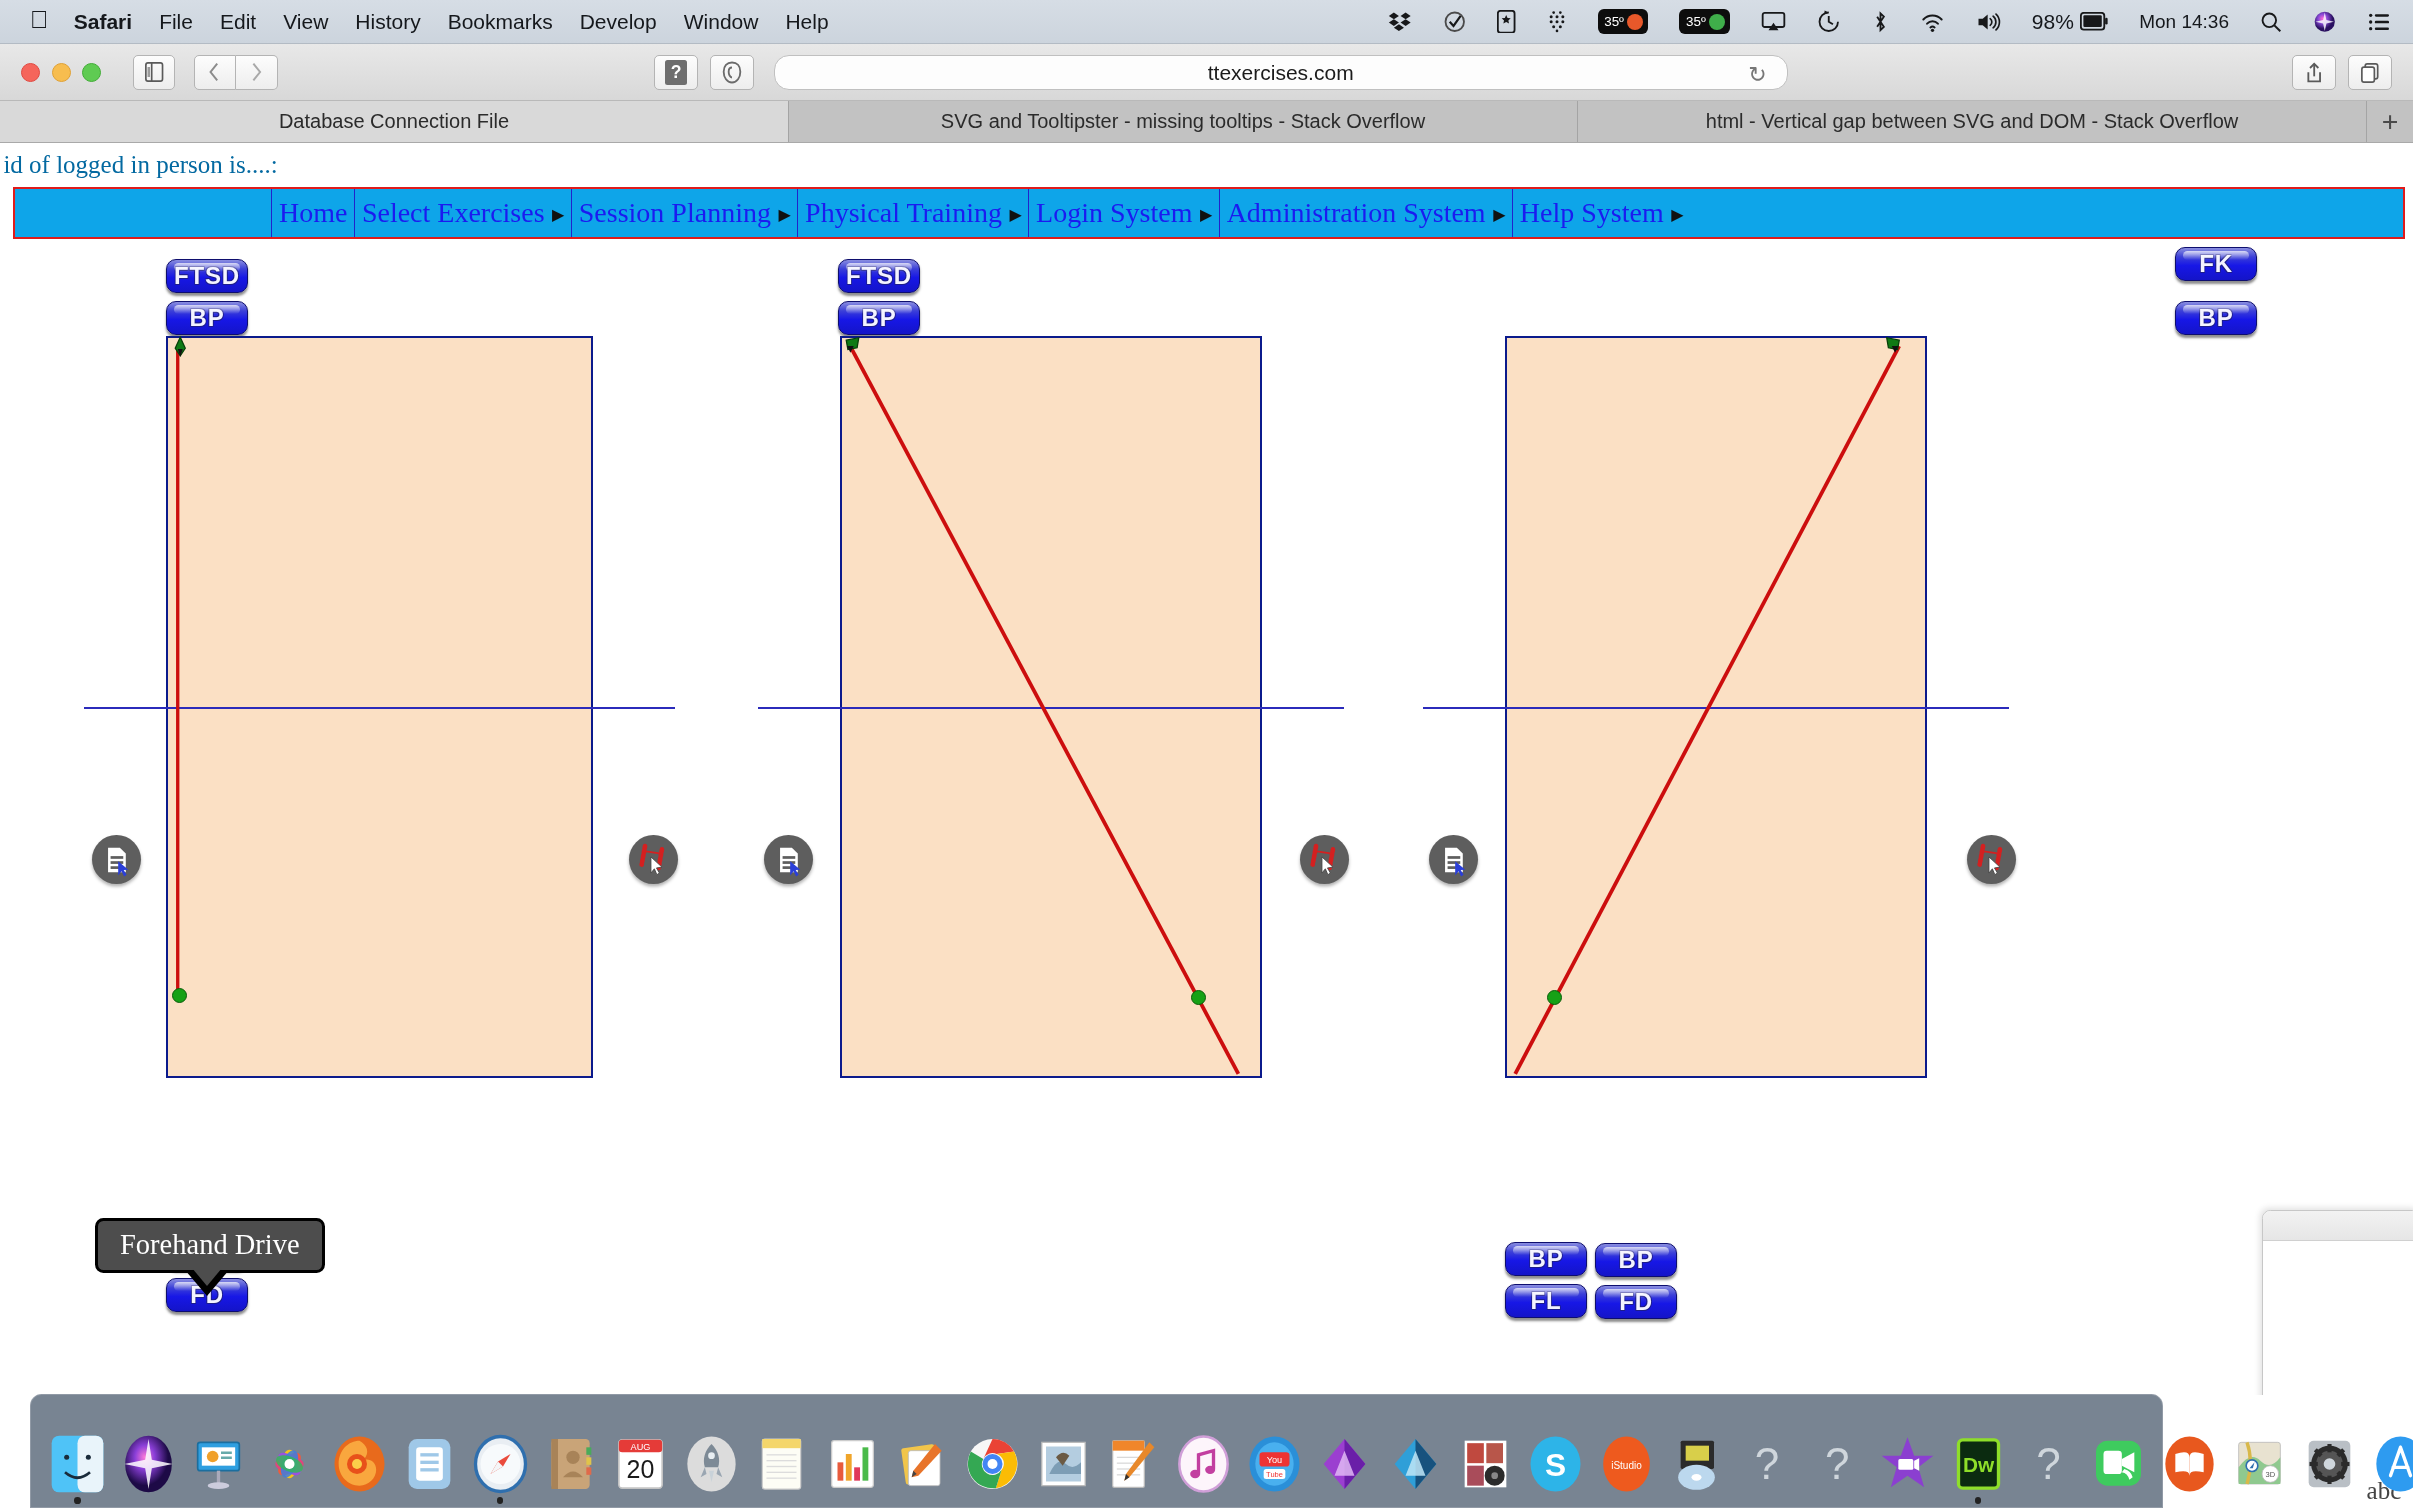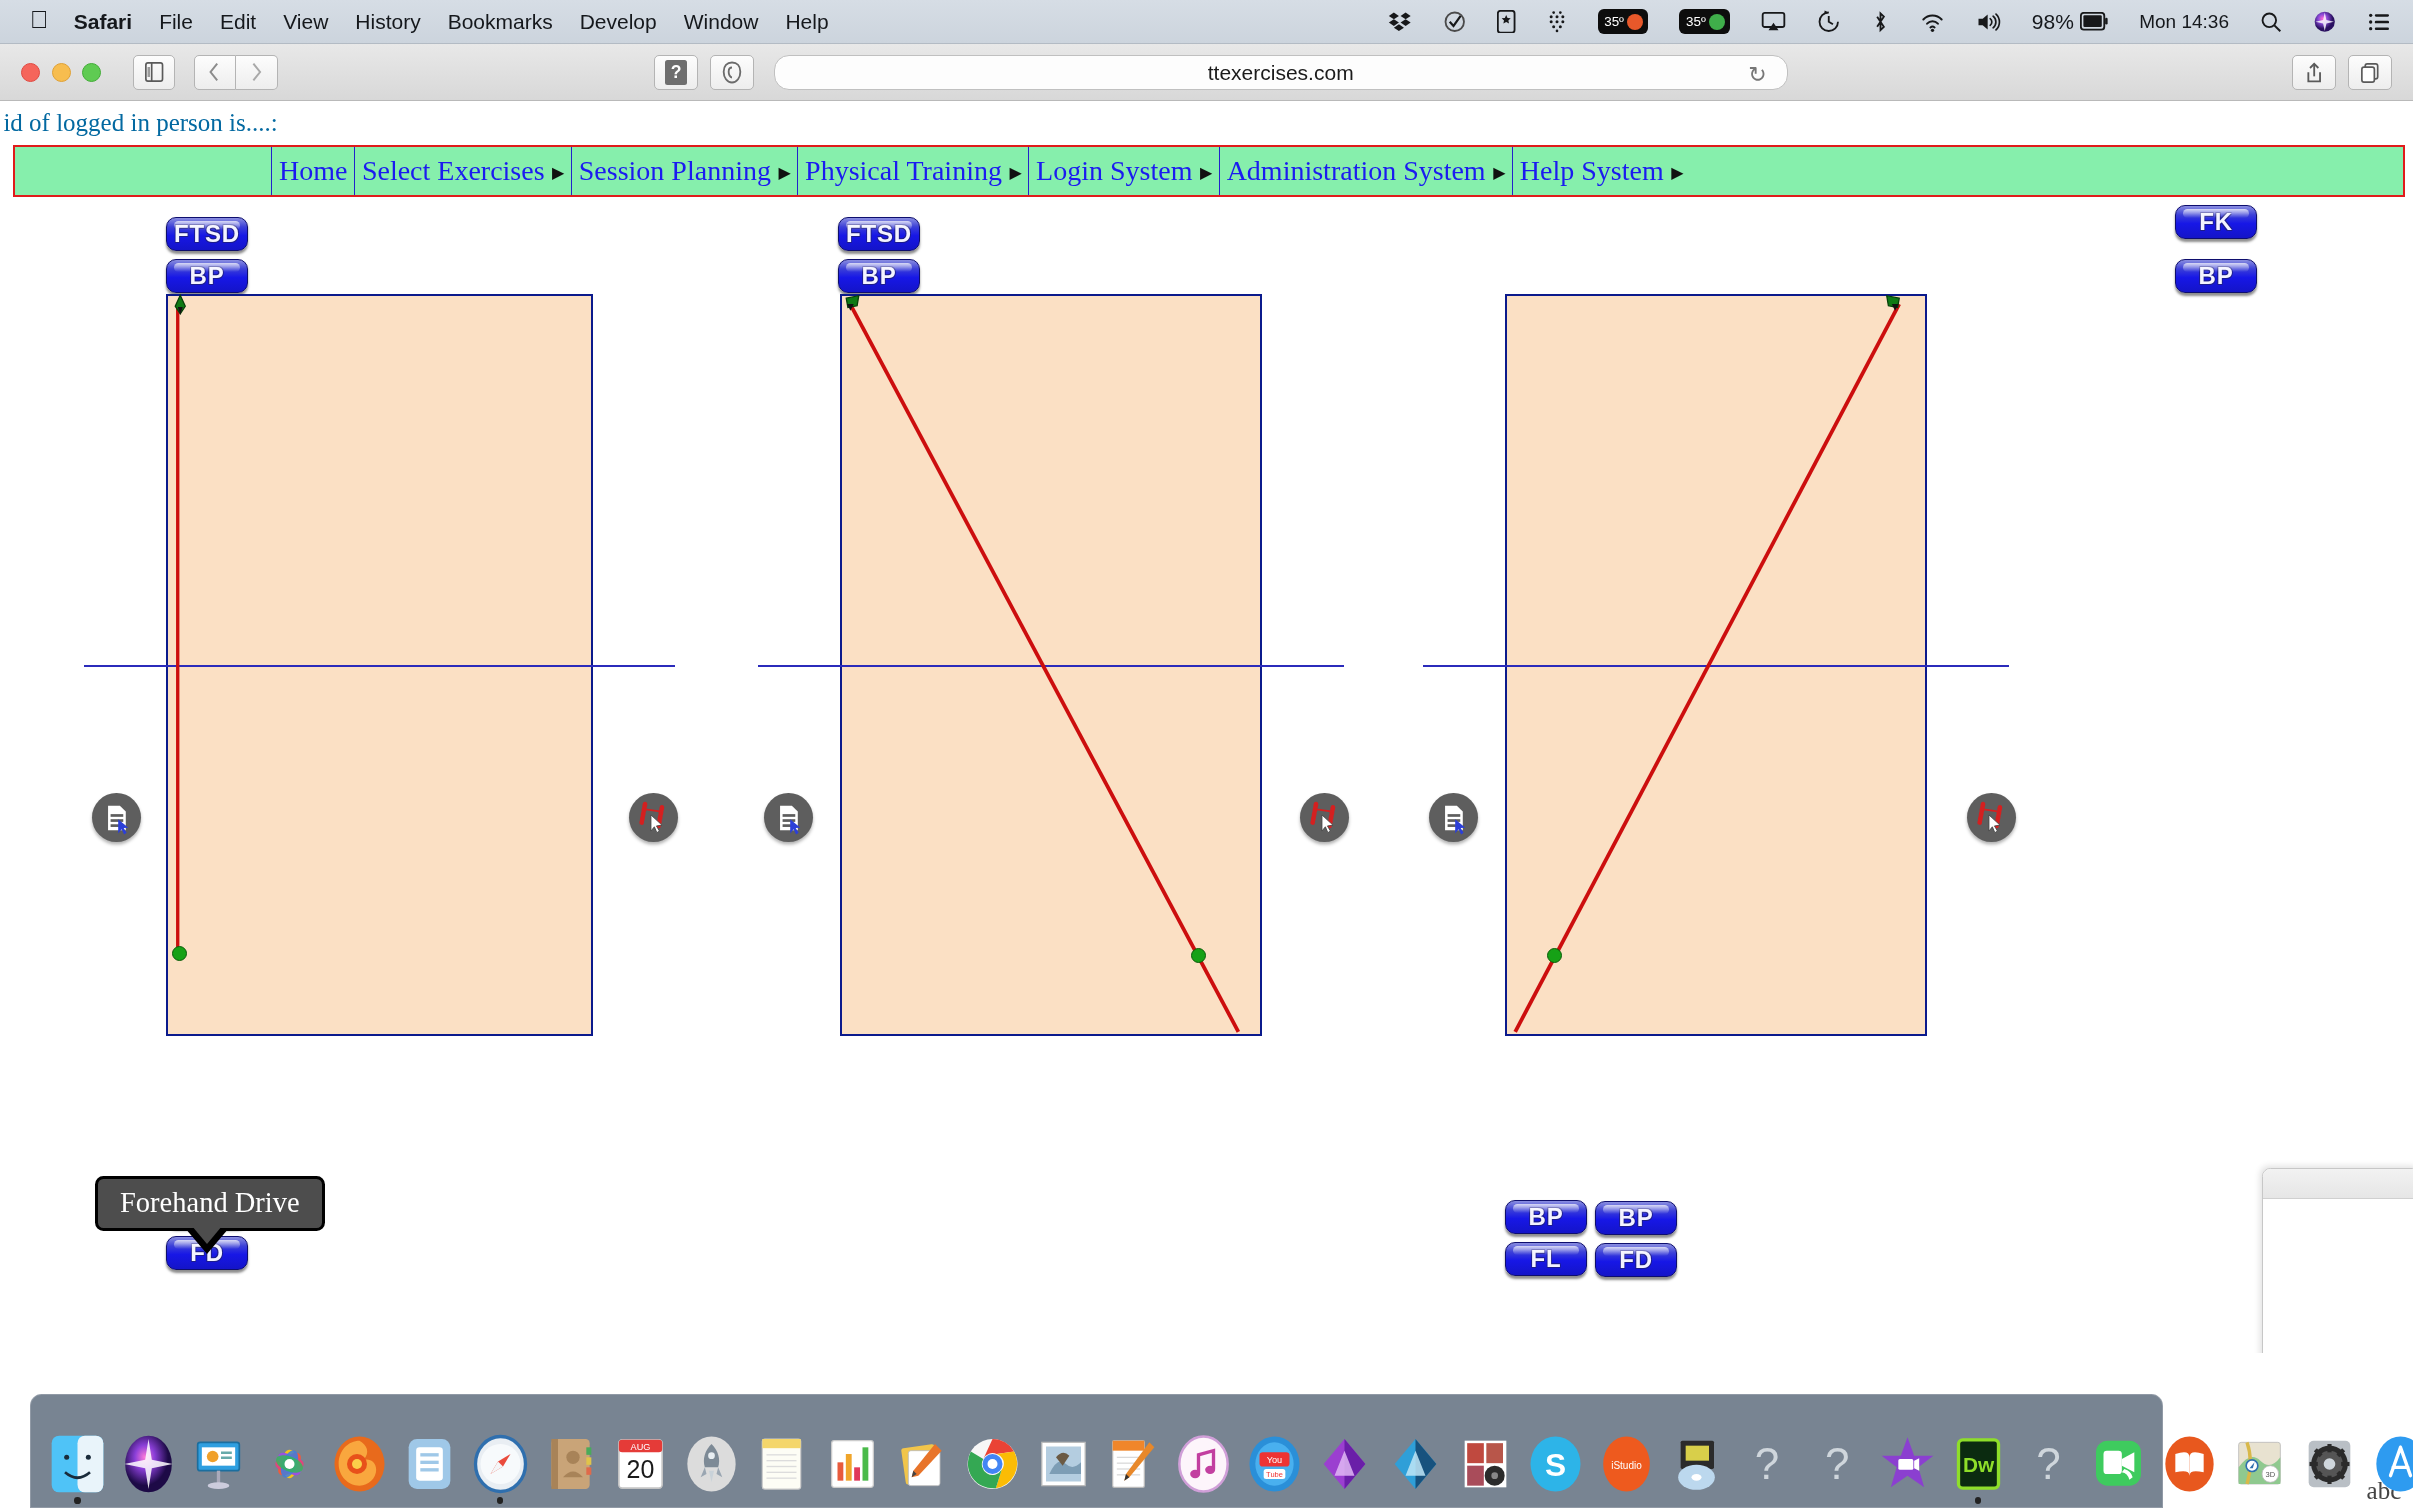--- a/index.html
+++ b/index.html
@@ -86,21 +86,21 @@
   #newtab { width:46px; display:flex;align-items:center;justify-content:center;
             font-size:28.5px; color:#4a4a4a; background:#c2c2c2; }
 
   
   #page { position:relative; height:1252px; background:#fff; overflow:hidden; }
   #idline {
     font-family:"Liberation Serif", serif; font-size:25px; color:#0369a1;
     padding:8.4px 0 0 3.4px;
   }
   #navbar {
-    margin:7.5px 8.4px 0 13.4px; height:52px; background:#86efac;
+    margin:7.5px 8.4px 0 13.4px; height:52px; background:#0ea5e9;
     border:2.5px solid #e01b1b; display:flex; align-items:stretch;
   }
   #navspacer { width:256px; }
   .navitem {
     display:flex; align-items:center; padding:0 6.7px;
     border-left:1.7px solid #2222cc;
     font-family:"Liberation Serif", serif;
     font-size:28px; color:#1b1bf0; white-space:nowrap;
   }
   .navitem .arw { font-size:16px; margin-left:7.5px; color:#111; position:relative; top:1.7px;}
@@ -396,20 +396,32 @@
       </div>
       <div class="tbtn">
         <svg width="18.4" height="20" viewBox="0 0 22 24">
             <rect x="5" y="1" width="15" height="18" rx="2.5" fill="none" stroke="#5a5a5a" stroke-width="2"></rect>
         <rect x="1" y="5" width="15" height="18" rx="2.5" fill="#fff" stroke="#5a5a5a" stroke-width="2"></rect>
           </svg>
       </div>
     </div>
   </div>
 
+  <div id="tabbar">
+    <div class="tab active">
+      <span>Database Connection File</span>
+    </div>
+    <div class="tab inactive">
+      <span>SVG and Tooltipster - missing tooltips - Stack Overflow</span>
+    </div>
+    <div class="tab inactive">
+      <span>html - Vertical gap between SVG and DOM - Stack Overflow</span>
+    </div>
+    <div id="newtab">+</div>
+  </div>
 
   <div id="page">
 
     <div id="idline">id of logged in person is....:</div>
 
     <div id="navbar">
       <div id="navspacer"></div>
       <div class="navitem first">
         <span>Home</span>
       </div>

